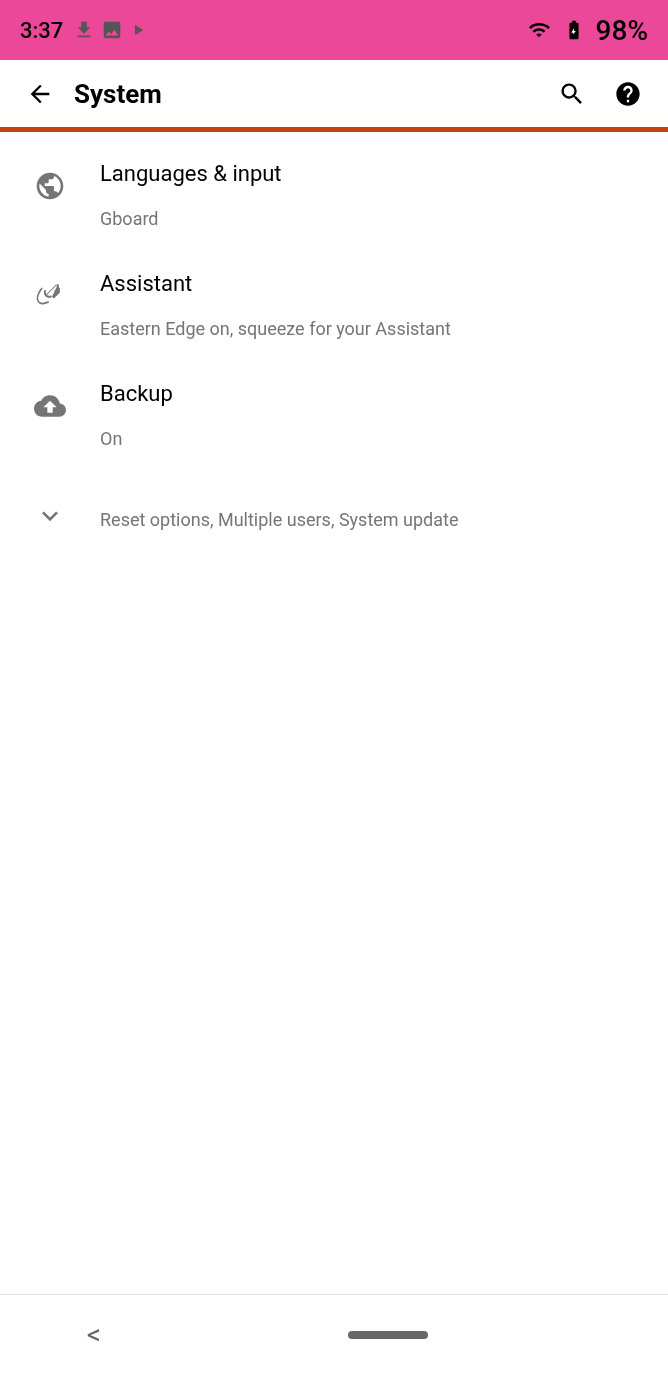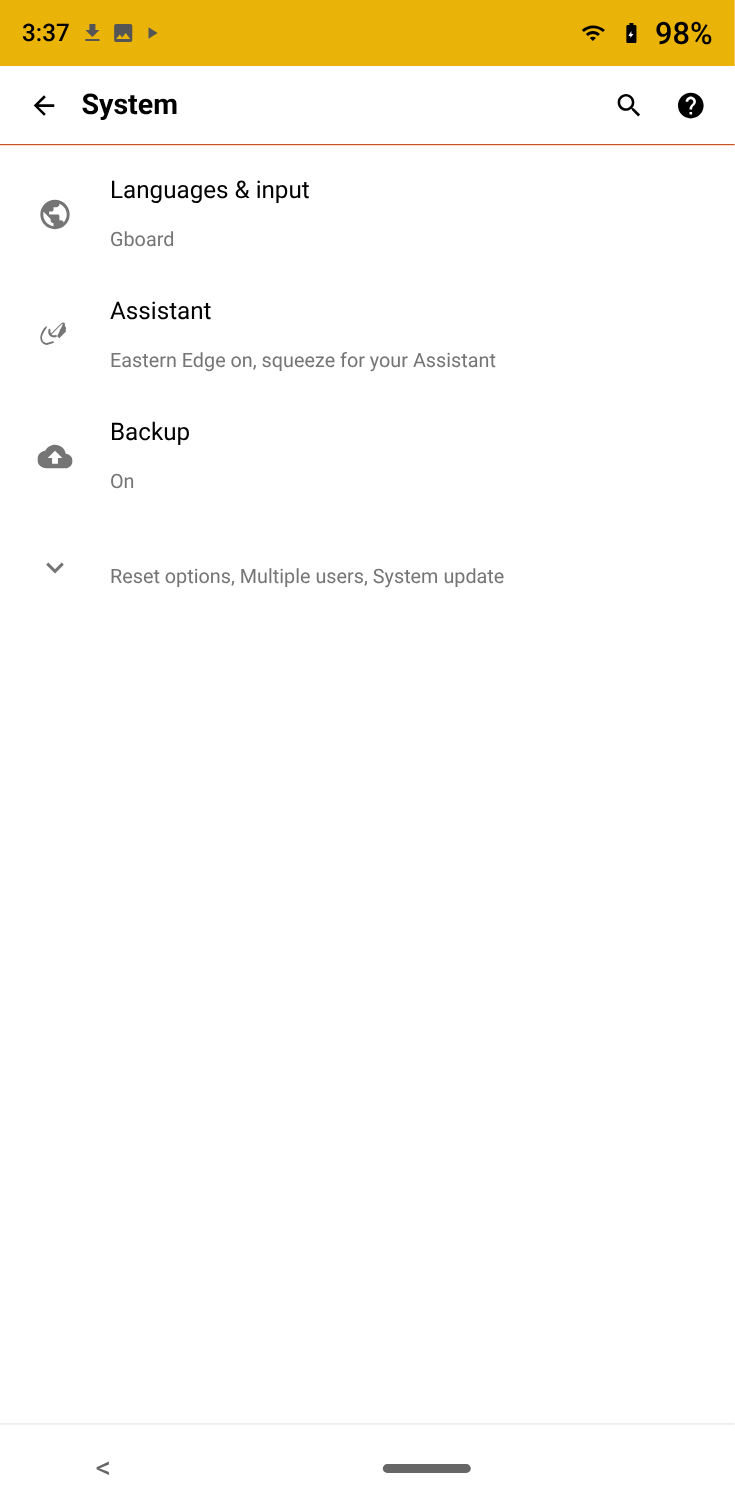--- a/index.html
+++ b/index.html
@@ -14,21 +14,21 @@
       flex-direction: column;
     }
 
     
     .status-bar {
       display: flex;
       align-items: center;
       justify-content: space-between;
       padding: 0 20px;
       height: 60px;
-      background: #eab308;
+      background: #ec4899;
     }
 
     .status-bar-left {
       display: flex;
       align-items: center;
       gap: 10px;
     }
 
     .status-time {
       font-size: 22px;
@@ -51,21 +51,21 @@
       color: #000000;
     }
 
     
     .toolbar {
       display: flex;
       align-items: center;
       padding: 0 16px;
       height: 72px;
       background: #ffffff;
-      border-bottom: 1px solid #c2410c;
+      border-bottom: 5px solid #c2410c;
     }
 
     .back-button {
       width: 48px;
       height: 48px;
       display: flex;
       align-items: center;
       justify-content: center;
       cursor: pointer;
     }
@@ -94,21 +94,21 @@
     }
 
     
     .settings-list {
       flex: 1;
       padding: 8px 0;
     }
 
     .settings-item {
       display: flex;
-      align-items: center;
+      align-items: flex-start;
       padding: 20px 24px;
       min-height: 90px;
       cursor: pointer;
     }
 
     .settings-icon {
       width: 52px;
       height: 52px;
       display: flex;
       align-items: center;

